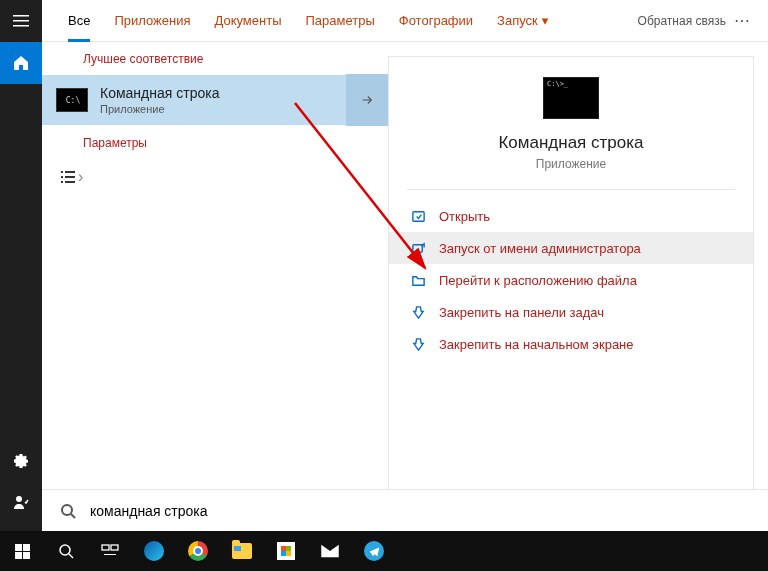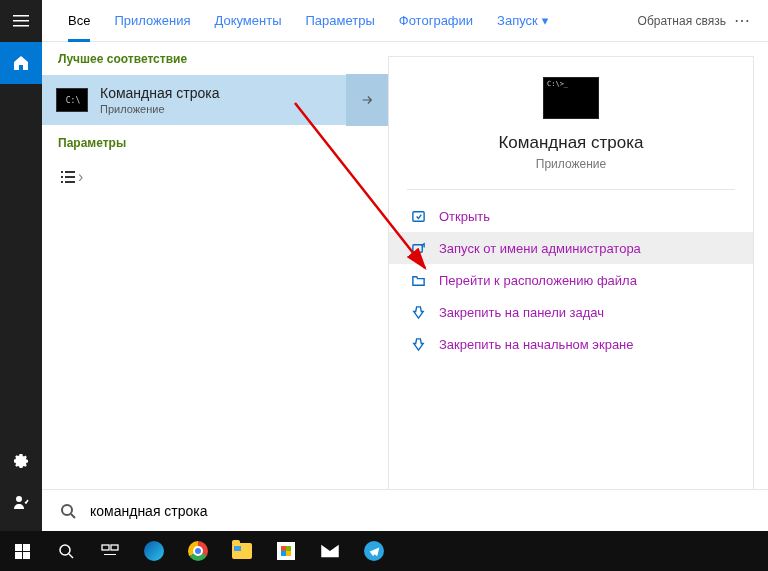--- a/index.html
+++ b/index.html
@@ -4,48 +4,48 @@
 <style>
 * { margin:0; padding:0; box-sizing:border-box; font-family:"Segoe UI",Arial,sans-serif; }
 body { width:768px; height:571px; overflow:hidden; background:#fff; position:relative; }
 .sidebar { position:absolute; left:0; top:0; width:42px; height:531px; background:#1f1f1f; display:flex; flex-direction:column; }
 .sidebar-top { display:flex; flex-direction:column; }
 .sidebar-bottom { margin-top:auto; display:flex; flex-direction:column; padding-bottom:8px; }
 .sidebar-btn { width:42px; height:42px; display:flex; align-items:center; justify-content:center; color:#fff; cursor:pointer; }
 .sidebar-btn.active { background:#0078d4; }
 .sidebar-btn svg { width:16px; height:16px; fill:#fff; }
 .tabs { position:absolute; left:42px; top:0; right:0; height:42px; display:flex; align-items:center; padding:0 14px; border-bottom:1px solid #e6e6e6; }
-.tab { padding:0 12px; height:42px; display:flex; align-items:center; font-size:13px; color:#3b82f6; cursor:pointer; position:relative; }
+.tab { padding:0 12px; height:42px; display:flex; align-items:center; font-size:13px; color:#c2410c; cursor:pointer; position:relative; }
 .tab.active { color:#000; }
 .tab.active::after { content:""; position:absolute; bottom:0; left:12px; right:12px; height:3px; background:#0078d4; }
 .tab .chev { margin-left:4px; }
 .tabs-right { margin-left:auto; display:flex; align-items:center; gap:4px; }
 .link { font-size:12px; color:#555; cursor:pointer; }
 .more { color:#555; font-size:16px; cursor:pointer; padding:0 4px; }
 .left-panel { position:absolute; left:42px; top:42px; width:346px; bottom:40px; }
-.section-header { font-size:12px; color:#4d7c0f; padding:10px 16px 8px; font-weight:700; }
+.section-header { font-size:12px; color:#b91c1c; padding:10px 16px 8px; font-weight:400;margin-left:25px; }
 .best-match { display:flex; align-items:center; }
 .best-match-main { flex:1; display:flex; align-items:center; background:#bfdcf0; padding:10px 14px; }
 .cmd-icon-sm { width:32px; height:24px; background:#000; border:1px solid #333; display:flex; align-items:center; justify-content:center; font-size:8px; color:#ccc; font-family:monospace; padding-left:2px; }
 .best-match-text { margin-left:12px; }
 .bm-title { font-size:14px; color:#222; }
 .bm-sub { font-size:11px; color:#555; margin-top:2px; }
 .bm-arrow { width:42px; height:52px; background:#a9cce4; display:flex; align-items:center; justify-content:center; color:#555; }
 .settings-item { display:flex; align-items:center; padding:10px 16px; cursor:pointer; }
 .settings-icon { width:20px; display:flex; align-items:center; justify-content:center; color:#333; }
 .settings-text { flex:1; margin-left:12px; font-size:13px; color:#333; line-height:1.35; }
 .chev-r { color:#888; }
 .right-panel { position:absolute; left:388px; top:42px; right:0; bottom:40px; border:1px solid #e6e6e6; margin:14px 14px 0 0; display:flex; flex-direction:column; align-items:center; padding-top:20px; }
 .cmd-icon-lg { width:56px; height:42px; background:#000; border:1px solid #222; position:relative; }
 .cmd-icon-lg::before { content:"C:\\>_"; position:absolute; top:2px; left:3px; color:#ccc; font-size:7px; font-family:monospace; }
 .rp-title { font-size:17px; color:#222; margin-top:14px; }
 .rp-sub { font-size:12px; color:#777; margin-top:4px; }
 .rp-divider { width:90%; height:1px; background:#e6e6e6; margin:18px 0 10px; }
 .action-list { width:100%; }
-.action { display:flex; align-items:center; padding:7px 20px; font-size:13px; color:#a21caf; cursor:pointer; }
+.action { display:flex; align-items:center; padding:7px 20px; font-size:13px; color:#b91c1c; cursor:pointer; }
 .action.hl { background:#eee;align-items:center; }
 .action-icon { width:18px; height:18px; display:flex; align-items:center; justify-content:center; margin-right:12px; }
 .action-icon svg { width:15px; height:15px; fill:none; stroke:#0b6cbf; stroke-width:1.5; }
 .taskbar { position:absolute; left:0; bottom:0; width:100%; height:40px; background:#101010; display:flex; align-items:center; }
 .tb-btn { width:44px; height:40px; display:flex; align-items:center; justify-content:center; color:#fff; cursor:pointer; }
 .win-logo { display:grid; grid-template:repeat(2,7px)/repeat(2,7px); gap:1px; }
 .win-logo span { background:#fff; }
 .edge { width:20px; height:20px; border-radius:50%; background:linear-gradient(135deg,#0a5cad,#2cc3ec); }
 .chrome { width:20px; height:20px; border-radius:50%; background:conic-gradient(#ea4335 0 120deg,#34a853 120deg 240deg,#fbbc05 240deg 360deg); position:relative; }
 .chrome::after { content:""; position:absolute; inset:5px; background:#fff; border-radius:50%; }

